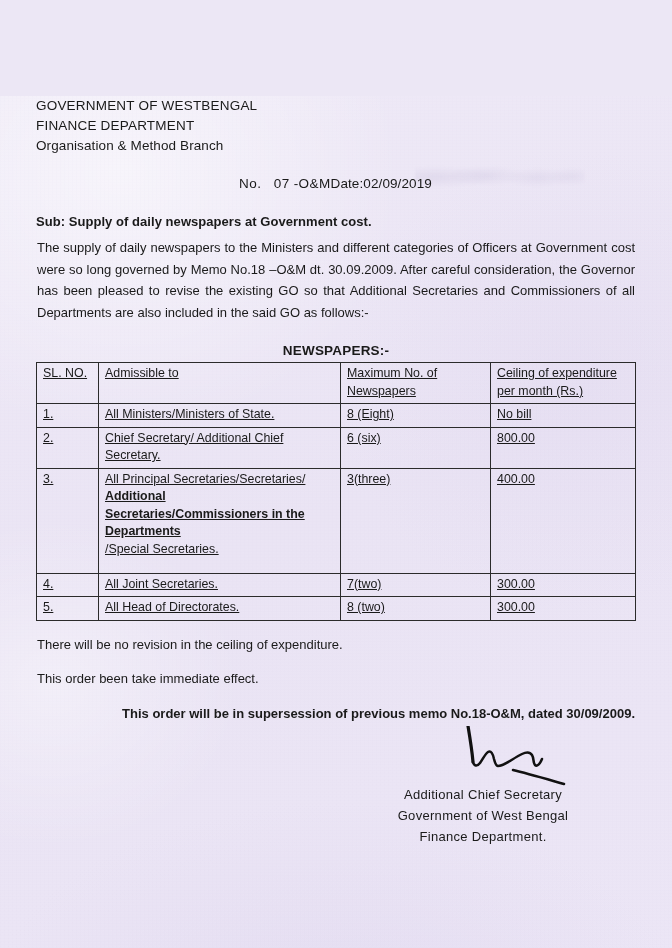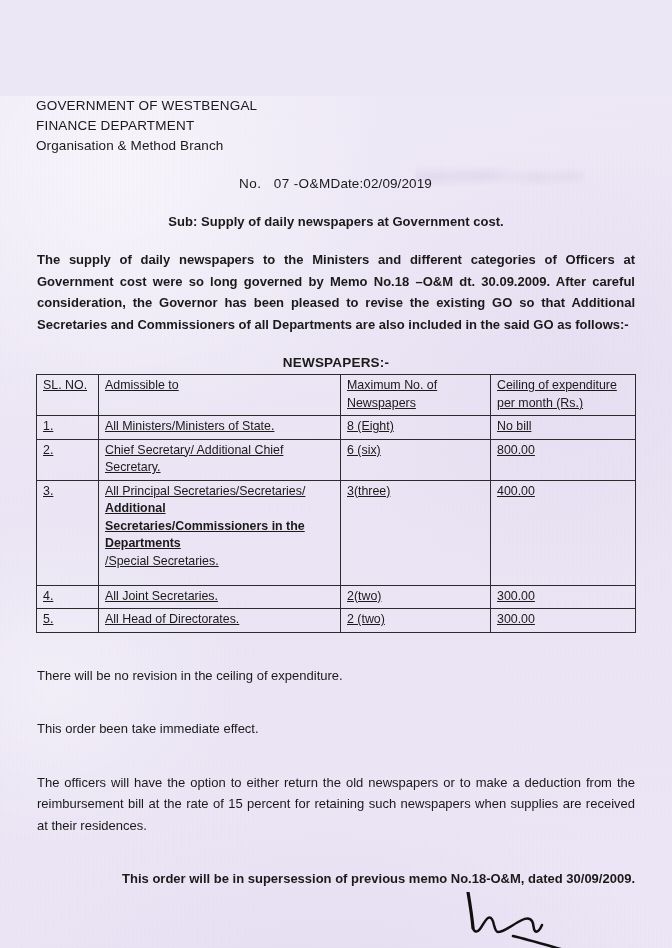--- a/index.html
+++ b/index.html
@@ -72,36 +72,36 @@
     justify-content: center;
     align-items: baseline;
     margin-top: 20px;
     font-size: 13.5px;
   }
   .memono  { padding-left: 24px; letter-spacing: .4px; white-space: pre; }
   .memodate{ padding-right: 25px; letter-spacing: .1px; }
 
   
   .subject {
-    text-align: center;
+    text-align: left;
     font-weight: bold;
     font-size: 13px;
     margin-top: 23px;
     letter-spacing: .05px;
   }
 
   
   .para {
     font-size: 13px;
     line-height: 21.5px;
     text-align: justify;
-    margin-top: 32px;
+    margin-top: 13px;
     padding: 0 1px;
   }
-  .para.lead { margin-top: 20px; font-weight: bold; }
+  .para.lead { margin-top: 8px; }
   .para.bold { font-weight: bold; text-align: right; }
   .para.plain { text-align: left; }
 
   
   .tbl-head {
     text-align: center;
     font-weight: bold;
     font-size: 13.5px;
     margin-top: 20px;
     margin-bottom: 4px;
@@ -242,37 +242,36 @@
               <span>/Special Secretaries.</span>
             </td>
           <td>3(three)</td>
           <td>400.00</td>
         </tr>
         <tr class="r4">
           <td>4.</td>
           <td class="cell-lines">
               <span>All Joint Secretaries.</span>
             </td>
-          <td>2(two)</td>
+          <td>7(two)</td>
           <td>300.00</td>
         </tr>
         <tr class="r5">
           <td>5.</td>
           <td class="cell-lines">
               <span>All Head of Directorates.</span>
             </td>
-          <td>2 (two)</td>
+          <td>8 (two)</td>
           <td>300.00</td>
         </tr>
       </tbody>
     </table>
 
     <div class="para plain">There will be no revision in the ceiling of expenditure.</div>
     <div class="para plain">This order been take immediate effect.</div>
-    <div class="para">The officers will have the option to either return the old newspapers or to make a deduction from the reimbursement bill at the rate of 15 percent for retaining such newspapers when supplies are received at their residences.</div>
     <div class="para bold">This order will be in supersession of previous memo No.18-O&amp;M, dated 30/09/2009.</div>
 
     <div class="sig-wrap">
       <svg class="sig-mark" viewBox="0 0 140 62">
         <g fill="none" stroke="#111" stroke-linecap="round" stroke-linejoin="round">
           <path d="M30 0 C32 12, 34 24, 35 36" stroke-width="3.2"></path>
           <path d="M35 36 C36 40, 39 41, 42 37 C45 33, 47 28, 50 26
                    C53 24, 55 28, 56 33 C57 37, 58 40, 60 40
                    C66 40, 74 33, 84 28 C88 26, 92 26, 94 29
                    C96 32, 95 37, 97 39 C99 41, 102 38, 104 33" stroke-width="2.5"></path>

